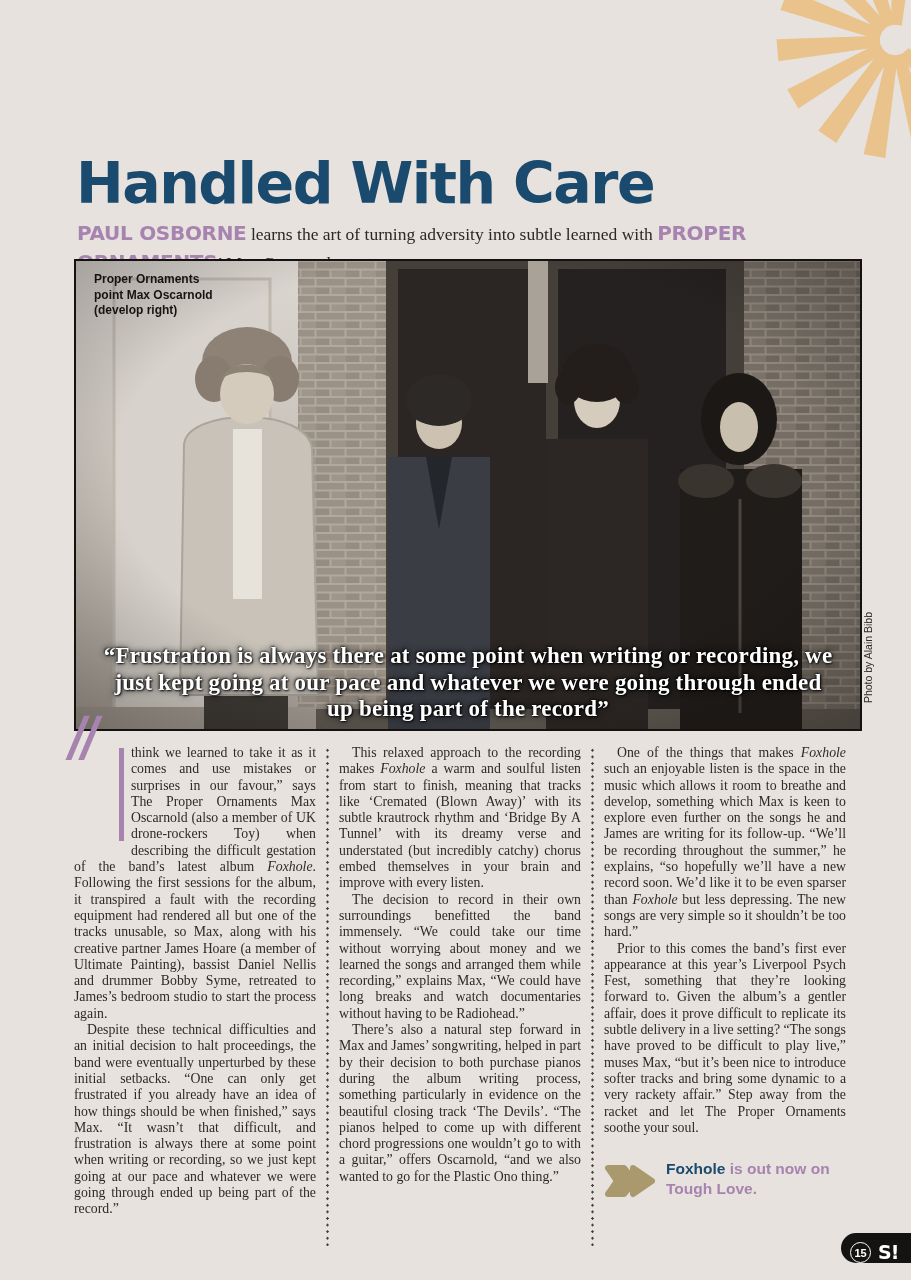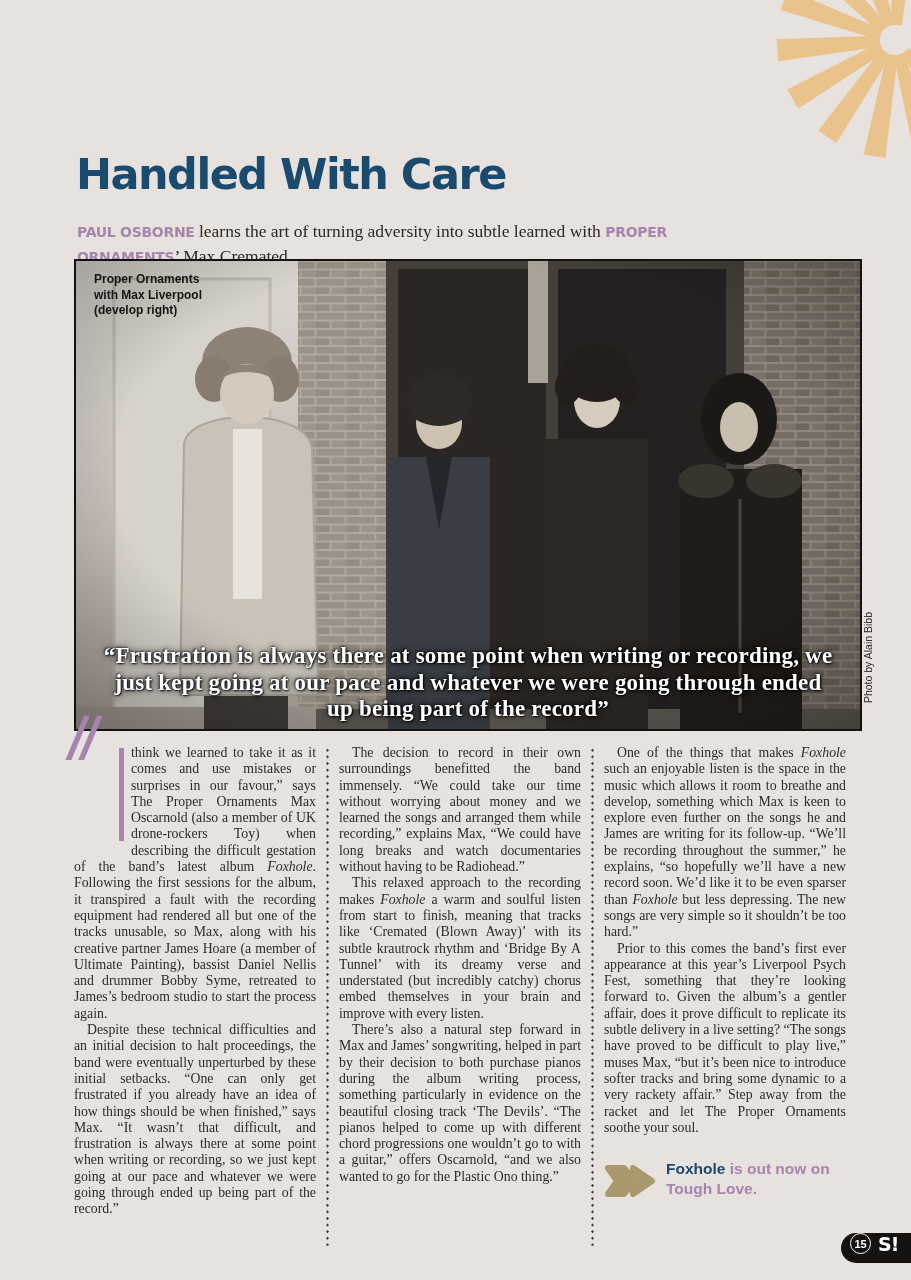--- a/index.html
+++ b/index.html
@@ -1,26 +1,26 @@
 <!DOCTYPE html>
 <html><head>
 <meta charset="utf-8">
 <style>
   html,body{margin:0;padding:0;}
   body{width:911px;height:1280px;position:relative;background:#e7e2de;overflow:hidden;
        font-family:"Liberation Serif",serif;-webkit-font-smoothing:antialiased;}
 
   
   .sunburst{position:absolute;top:0;right:0;width:140px;height:185px;}
-  .title{position:absolute;left:76px;top:120px;width:720px;
-         font-family:"DejaVu Sans",sans-serif;font-weight:bold;font-size:43px;
+  .title{position:absolute;left:76px;top:112px;width:720px;
+         font-family:"DejaVu Sans",sans-serif;font-weight:bold;font-size:57px;
          letter-spacing:-1.5px;color:#1a4a6d;}
   .byline{position:absolute;left:77px;top:201px;width:690px;
           font-size:17.5px;line-height:1.45;color:#2b2825;}
-  .byline .accent{font-family:"DejaVu Sans",sans-serif;font-weight:bold;font-size:14px;
+  .byline .accent{font-family:"DejaVu Sans",sans-serif;font-weight:bold;font-size:20px;
           color:#a783af;letter-spacing:-0.3px;}
 
   
   .photo{position:absolute;left:74px;top:259px;width:784px;height:468px;
          border:2px solid #141210;background:#b9b3ab;}
   .photo svg{display:block;}
   .caption{position:absolute;left:18px;top:11px;
            font-family:"Liberation Sans",sans-serif;font-weight:bold;font-size:12px;
            line-height:1.3;color:#161412;}
   .pullquote{position:absolute;left:0;bottom:7px;width:100%;box-sizing:border-box;
@@ -49,21 +49,21 @@
   .openmark .vbar{position:absolute;right:7px;top:3px;width:5px;height:93px;background:#a783af;}
 
   
   .footnote{margin-top:23px;font-family:"Liberation Sans",sans-serif;font-weight:bold;
             font-size:15.5px;line-height:1.28;color:#a783af;text-align:left;text-indent:0;}
   .footnote .arrow{float:left;width:54px;height:40px;margin:2px 8px 2px 0;}
   .footnote .navy{color:#1a4a6d;}
 
   
   .pagebar{position:absolute;right:0;top:1233px;height:30px;width:70px;background:#151311;
-           border-radius:16px 0 0 16px;display:flex;align-items:flex-start;gap:7px;
+           border-radius:16px 0 0 16px;display:flex;align-items:flex-end;gap:7px;
            padding-left:9px;box-sizing:border-box;}
   .pageno{width:19px;height:19px;border:1.5px solid #fff;border-radius:50%;color:#fff;
           font-family:"Liberation Sans",sans-serif;font-weight:bold;font-size:11px;
           display:flex;align-items:center;justify-content:center;}
   .slogo{color:#fff;font-family:"DejaVu Sans",sans-serif;font-weight:bold;font-size:19px;
          letter-spacing:-1px;}
 </style>
 </head>
 <body>
 
@@ -142,41 +142,41 @@
     <rect x="604" y="208" width="122" height="260" fill="#201c19"></rect>
     <ellipse cx="630" cy="220" rx="28" ry="17" fill="#3a342e"></ellipse>
     <ellipse cx="698" cy="220" rx="28" ry="17" fill="#3a342e"></ellipse>
     <ellipse cx="663" cy="158" rx="38" ry="46" fill="#1c1815"></ellipse>
     <ellipse cx="663" cy="166" rx="19" ry="25" fill="#c9bfae"></ellipse>
     <line x1="664" y1="238" x2="664" y2="452" stroke="#4a443e" stroke-width="3"></line>
     <rect width="784" height="468" fill="url(#vig)"></rect>
   </svg>
   <div class="caption">
     <div>Proper Ornaments</div>
-    <div>with Max Liverpool</div>
+    <div>point Max Oscarnold</div>
     <div>(develop right)</div>
   </div>
   <div class="pullquote">“Frustration is always there at some point when writing or recording, we just kept going at our pace and whatever we were going through ended up being part of the record”</div>
 </div>
 <div class="credit">
   <span>Photo by Alain Bibb</span>
 </div>
 
 <div class="article" id="article">
     <div class="col">
       <p class="noindent"><span class="openmark">
           <span class="slashes">//</span>
           <span class="vbar"></span>
         </span><span>think we learned to take it as it comes and use mistakes or surprises in our favour,” says The Proper Ornaments Max Oscarnold (also a member of UK drone-rockers Toy) when describing the difficult gestation of the band’s latest album </span><i>Foxhole</i><span>. Following the first sessions for the album, it transpired a fault with the recording equipment had rendered all but one of the tracks unusable, so Max, along with his creative partner James Hoare (a member of Ultimate Painting), bassist Daniel Nellis and drummer Bobby Syme, retreated to James’s bedroom studio to start the process again.</span></p>
       <p><span>Despite these technical difficulties and an initial decision to halt proceedings, the band were eventually unperturbed by these initial setbacks. “One can only get frustrated if you already have an idea of how things should be when finished,” says Max. “It wasn’t that difficult, and frustration is always there at some point when writing or recording, so we just kept going at our pace and whatever we were going through ended up being part of the record.”</span></p>
     </div>
     <div class="gutter"></div>
     <div class="col">
+      <p><span>This relaxed approach to the recording makes </span><i>Foxhole</i><span> a warm and soulful listen from start to finish, meaning that tracks like ‘Cremated (Blown Away)’ with its subtle krautrock rhythm and ‘Bridge By A Tunnel’ with its dreamy verse and understated (but incredibly catchy) chorus embed themselves in your brain and improve with every listen.</span></p>
       <p><span>The decision to record in their own surroundings benefitted the band immensely. “We could take our time without worrying about money and we learned the songs and arranged them while recording,” explains Max, “We could have long breaks and watch documentaries without having to be Radiohead.”</span></p>
-      <p><span>This relaxed approach to the recording makes </span><i>Foxhole</i><span> a warm and soulful listen from start to finish, meaning that tracks like ‘Cremated (Blown Away)’ with its subtle krautrock rhythm and ‘Bridge By A Tunnel’ with its dreamy verse and understated (but incredibly catchy) chorus embed themselves in your brain and improve with every listen.</span></p>
       <p><span>There’s also a natural step forward in Max and James’ songwriting, helped in part by their decision to both purchase pianos during the album writing process, something particularly in evidence on the beautiful closing track ‘The Devils’. “The pianos helped to come up with different chord progressions one wouldn’t go to with a guitar,” offers Oscarnold, “and we also wanted to go for the Plastic Ono thing.”</span></p>
     </div>
     <div class="gutter"></div>
     <div class="col">
       <p><span>One of the things that makes </span><i>Foxhole</i><span> such an enjoyable listen is the space in the music which allows it room to breathe and develop, something which Max is keen to explore even further on the songs he and James are writing for its follow-up. “We’ll be recording throughout the summer,” he explains, “so hopefully we’ll have a new record soon. We’d like it to be even sparser than </span><i>Foxhole</i><span> but less depressing. The new songs are very simple so it shouldn’t be too hard.”</span></p>
       <p><span>Prior to this comes the band’s first ever appearance at this year’s Liverpool Psych Fest, something that they’re looking forward to. Given the album’s a gentler affair, does it prove difficult to replicate its subtle delivery in a live setting? “The songs have proved to be difficult to play live,” muses Max, “but it’s been nice to introduce softer tracks and bring some dynamic to a very rackety affair.” Step away from the racket and let The Proper Ornaments soothe your soul.</span></p>
       <div class="footnote" id="footer-block">
   <svg class="arrow" viewBox="0 0 54 40">
     <g fill="#a9996d" stroke="#a9996d" stroke-width="6" stroke-linejoin="round">
       <polygon points="4,7 20,7 31,20 20,33 4,33 13,20"></polygon>

